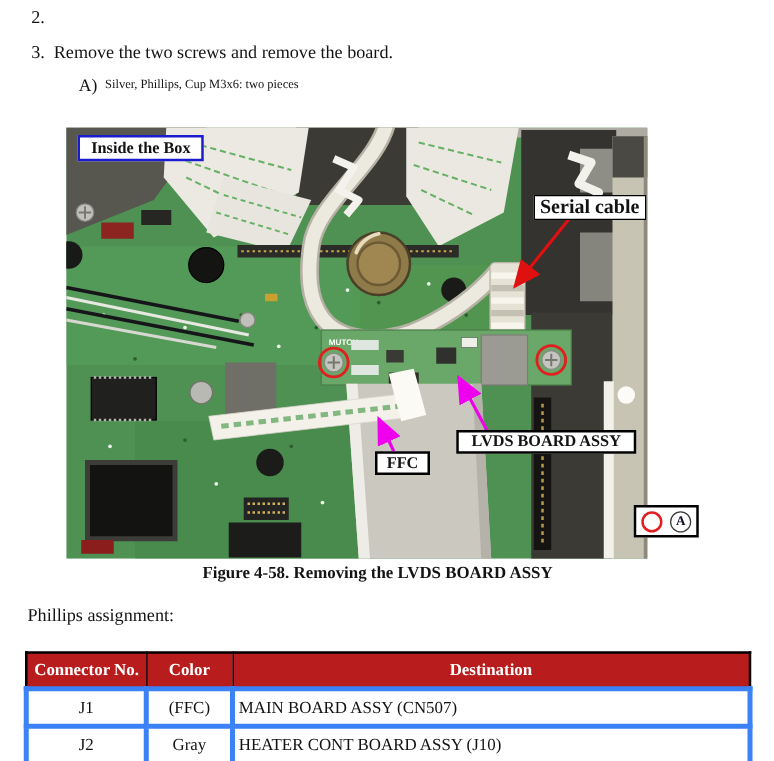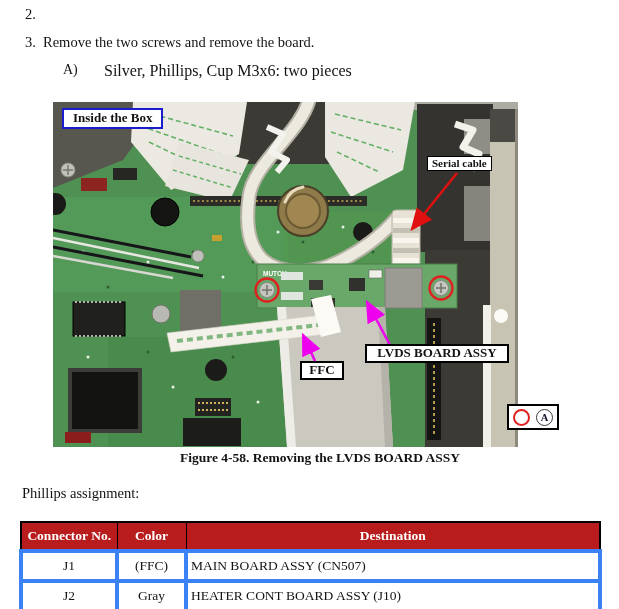--- a/index.html
+++ b/index.html
@@ -13,41 +13,41 @@
           font-weight:bold;font-size:13px;line-height:1.15;padding:0 4px;
           text-align:center;white-space:nowrap;z-index:5;}
   .plabel.blue{border-color:#1c1ccf;padding:1px 9px;}
   .legend{position:absolute;left:454px;top:302px;width:48px;height:22px;z-index:5;
           background:#fff;border:2px solid #000;display:flex;align-items:center;
           justify-content:center;gap:6px;}
   .ring-red{width:13px;height:13px;border:2px solid #e02020;border-radius:50%;}
   .ring-a{width:15px;height:15px;border:1px solid #3a3a3a;border-radius:50%;
           font-size:10.5px;font-weight:bold;display:flex;align-items:center;
           justify-content:center;color:#10102c;}
-  .caption{position:absolute;left:70px;top:450px;width:500px;text-align:center;
+  .caption{position:absolute;left:52px;top:450px;width:500px;text-align:center;
            font-weight:bold;font-size:13.5px;}
   .heading{position:absolute;left:22px;top:485px;font-size:14.5px;}
   table.conn{position:absolute;left:19px;top:521px;width:579px;border-collapse:collapse;
              border:2px solid #000;table-layout:fixed;font-size:13.5px;}
   table.conn th{background:#b91c1c;color:#fff;font-weight:bold;height:24px;
                 border:1px solid #000;}
   table.conn th + th{border-left:1px solid #e8e8e8;}
   table.conn td{border:4px solid #3b82f6;height:24px;text-align:center;}
   table.conn td.dest{text-align:left;padding-left:3px;}
 </style>
 </head>
 <body>
 
 <div class="page">
 
   <span class="step-num" style="left:25px;top:6px;">2.</span>
   <span class="step-num" style="left:25px;top:34px;">3.</span>
   <span class="step-text" style="left:43px;top:34px;">Remove the two screws and remove the board.</span>
   <span class="step-num" style="left:63px;top:62px;font-size:14px;">A)</span>
-  <span class="step-text" style="left:84px;top:62px;font-size:16px;margin-left:20px;">Silver, Phillips, Cup M3x6: two pieces</span>
+  <span class="step-text" style="left:84px;top:62px;font-size:10px;">Silver, Phillips, Cup M3x6: two pieces</span>
 
   <div class="photo">
     <svg width="465" height="345" viewBox="0 0 465 345">
       <defs>
         <marker id="mred" markerWidth="10" markerHeight="8" refX="8" refY="4" orient="auto">
           <path d="M0,0 L9,4 L0,8 Z" fill="#e01010"></path>
         </marker>
         <marker id="mmag" markerWidth="10" markerHeight="8" refX="8" refY="4" orient="auto">
           <path d="M0,0 L9,4 L0,8 Z" fill="#ee00ee"></path>
         </marker>
@@ -205,21 +205,21 @@
       </g>
 
       <g>
         <line x1="404" y1="71" x2="359" y2="127" stroke="#e01010" stroke-width="2.5" marker-end="url(#mred)"></line>
         <line x1="337" y1="243" x2="314" y2="200" stroke="#ee00ee" stroke-width="2.5" marker-end="url(#mmag)"></line>
         <line x1="262" y1="259" x2="250" y2="233" stroke="#ee00ee" stroke-width="2.5" marker-end="url(#mmag)"></line>
       </g>
     </svg>
 
     <div class="plabel blue" style="left:9px;top:6px;">Inside the Box</div>
-    <div class="plabel" style="left:374px;top:54px;font-size:11px;border-width:1.5px;">Serial cable</div>
+    <div class="plabel" style="left:374px;top:54px;font-size:16px;border-width:1.5px;">Serial cable</div>
     <div class="plabel" style="left:312px;top:242px;width:132px;">LVDS BOARD ASSY</div>
     <div class="plabel" style="left:247px;top:259px;width:32px;">FFC</div>
 
     <div class="legend">
       <span class="ring-red"></span>
       <span class="ring-a">A</span>
     </div>
   </div>
 
   <div class="caption">Figure 4-58.  Removing the LVDS BOARD ASSY</div>

